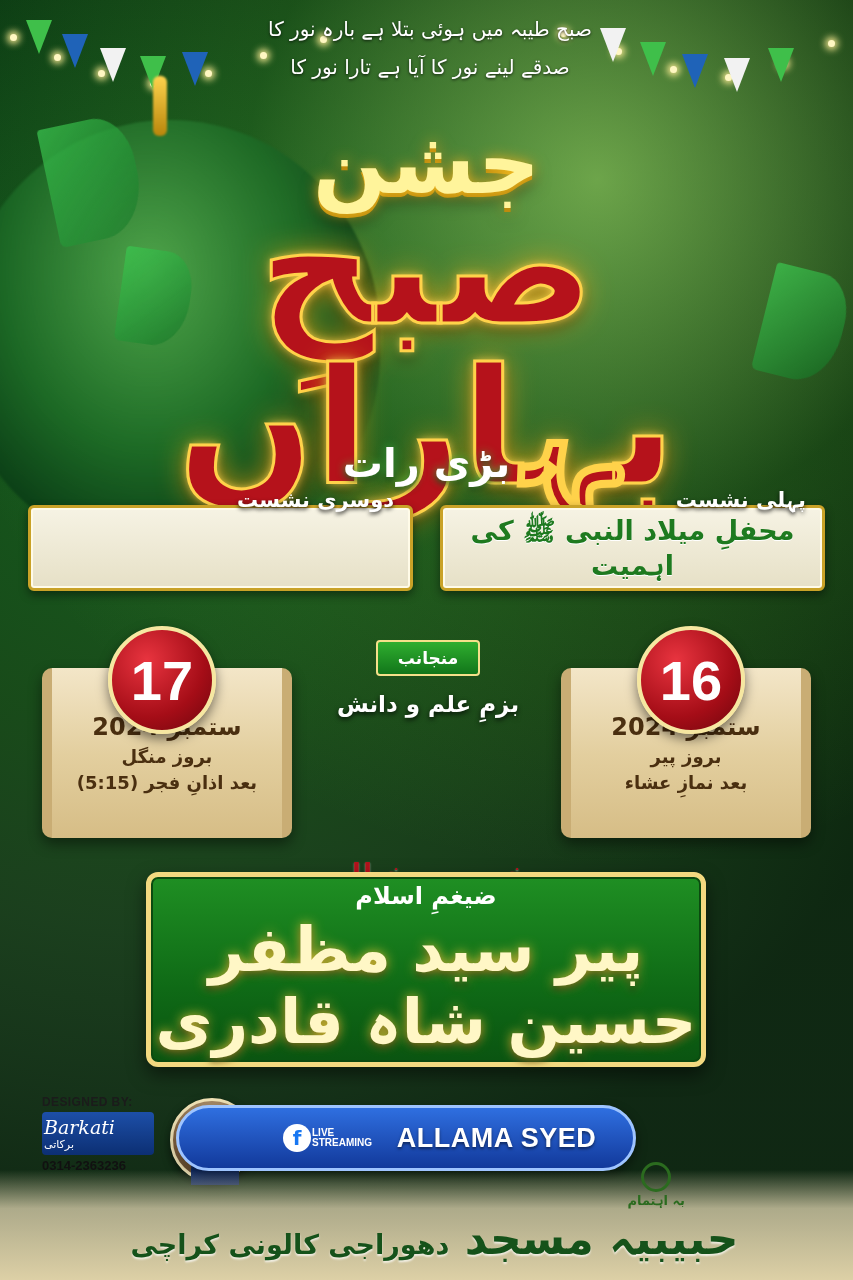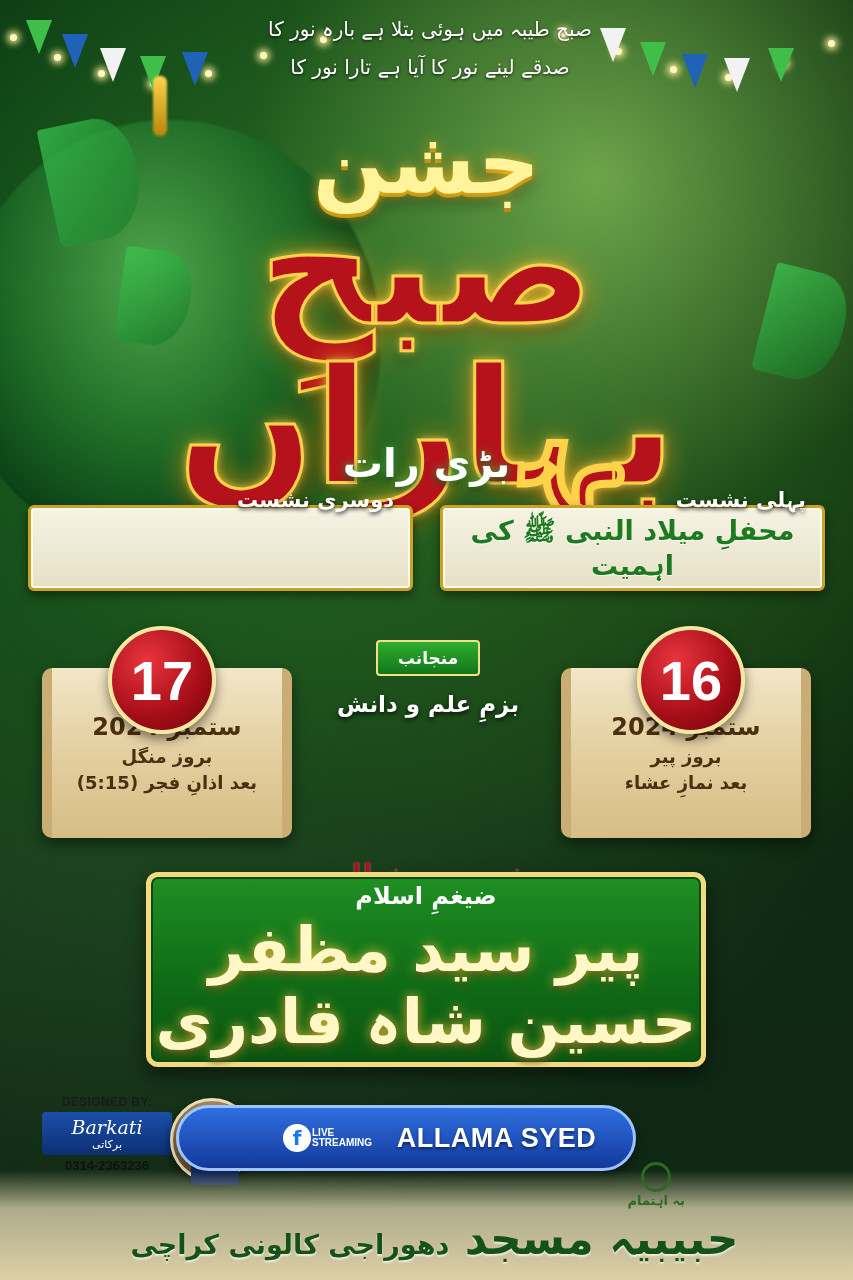--- a/index.html
+++ b/index.html
@@ -174,21 +174,21 @@
   .speaker-box .zeghum { color: #ffffff; font-size: 24px; font-weight: bold; margin-bottom: 4px;
     font-family: "DejaVu Sans", sans-serif; }
   .speaker-box .name {
     color: #fff7c6; font-size: 62px; font-weight: bold; line-height: 1.15;
     text-shadow: 0 0 12px rgba(255,210,60,.85), 0 4px 6px rgba(0,0,0,.6);
     font-family: "DejaVu Sans", sans-serif; text-align: center;
   }
 
   
   .designer {
-    position: absolute; left: 42px; top: 1095px; width: 130px; text-align: center;
+    position: absolute; left: 42px; top: 1095px; width: 112px; text-align: left;
   }
   .designer .dtitle { font-size: 12px; font-weight: bold; color: #1b1b1b; letter-spacing: .4px; }
   .designer .dbox {
     margin-top: 3px; background: linear-gradient(180deg,#1d4fa8,#0c2f73);
     border-radius: 4px; padding: 4px 2px; color: #fff;
   }
   .designer .dname { font-family: "DejaVu Serif", serif; font-style: italic; font-size: 19px; }
   .designer .durdu { font-size: 11px; font-family: "DejaVu Sans", sans-serif; }
   .designer .dphone { margin-top: 3px; font-size: 13px; font-weight: bold; color: #111; }
 

